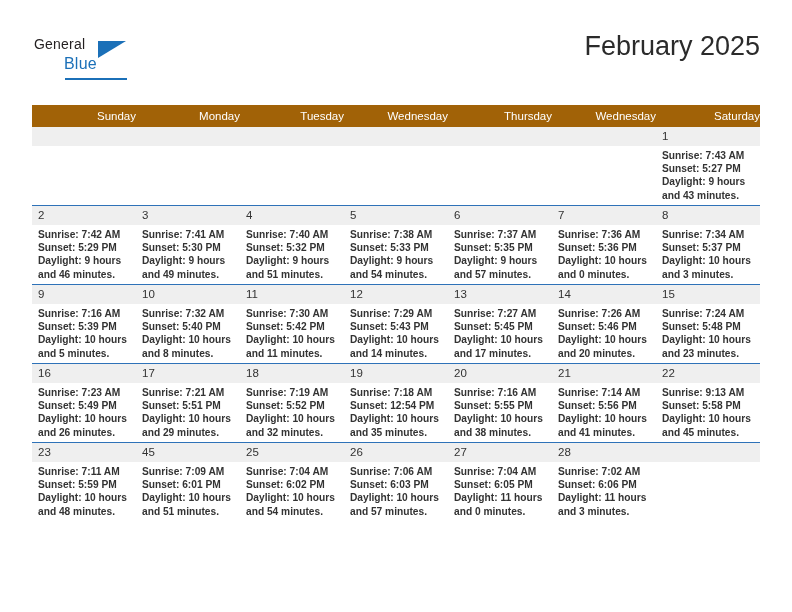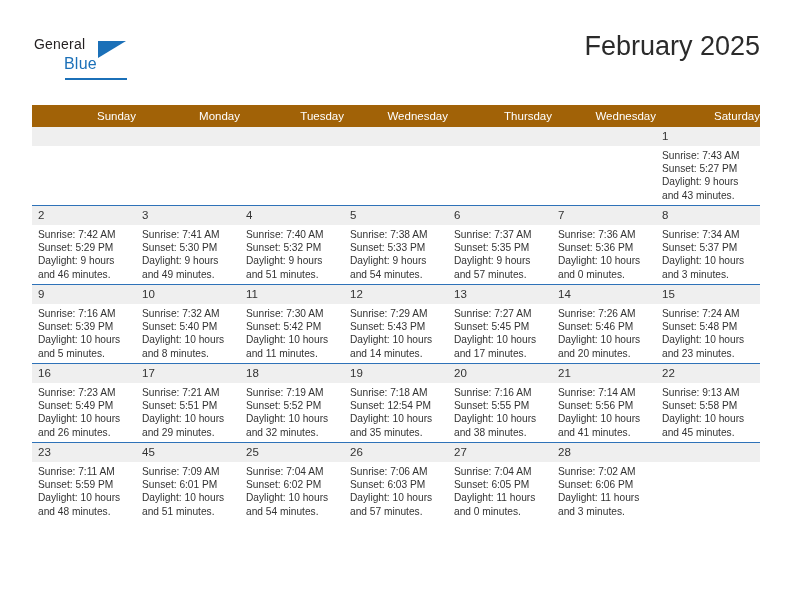--- a/index.html
+++ b/index.html
@@ -130,20 +130,21 @@
     color: #333333;
     padding: 3px 0 3px 6px;
     height: 13px;
     line-height: 13px;
   }
   .cellinfo {
     padding: 3px 7px 0 6px;
     font-size: 10.2px;
     line-height: 13.2px;
     color: #333333;
+    font-weight: bold;
   }
   .cellinfo div {
     white-space: nowrap;
   }
   td.empty .daynum {
     color: transparent;
   }
 </style>
 </head>
 <body>

